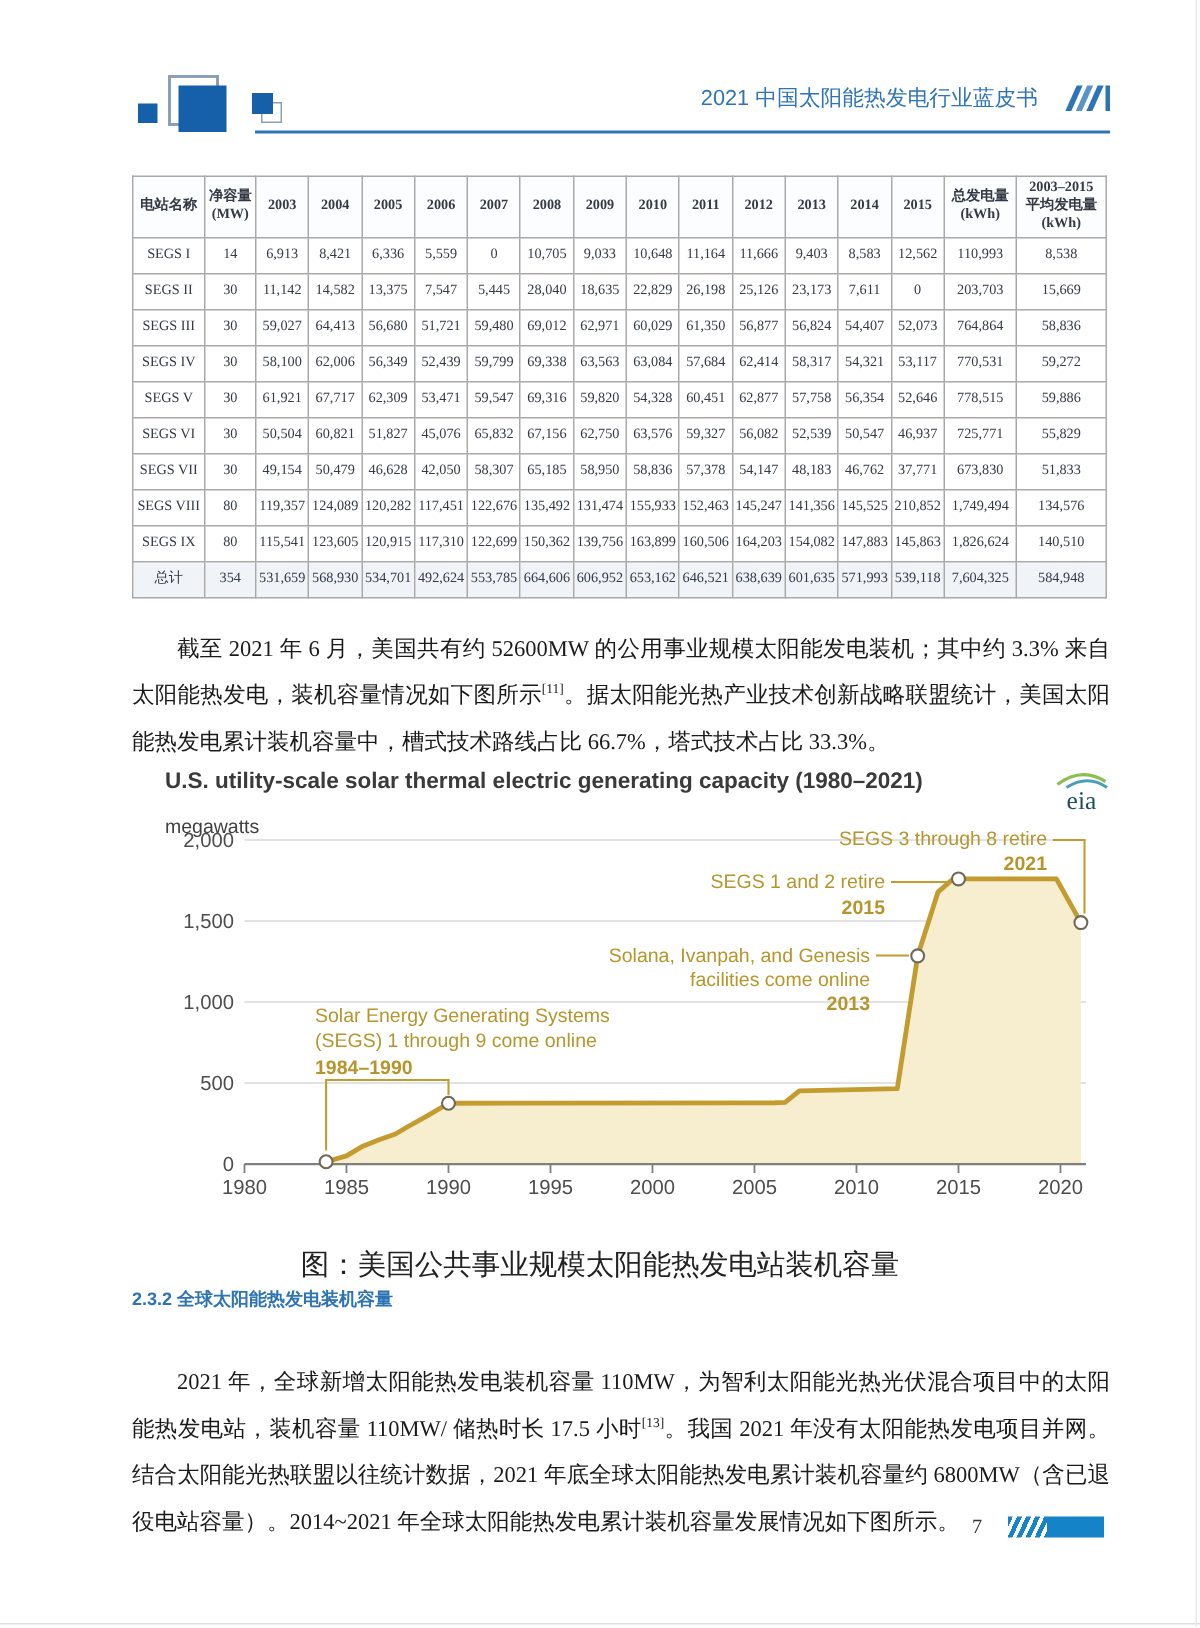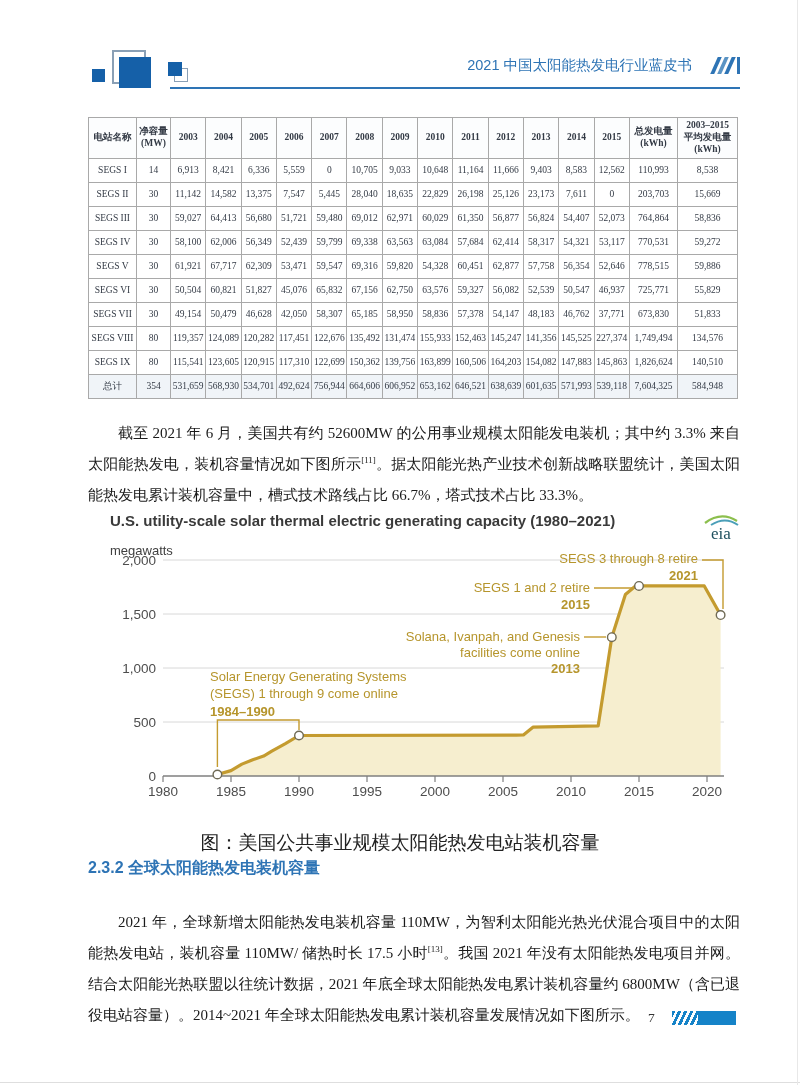--- a/index.html
+++ b/index.html
@@ -47,21 +47,21 @@
   .chart{position:absolute;left:103px;top:507px;width:648px;height:312px;
          font-family:"Liberation Sans",sans-serif;}
   .chart-title{position:absolute;left:7px;top:5px;font-size:15px;font-weight:bold;color:#3a3a3a;text-align:center;}
   .chart-subtitle{position:absolute;left:7px;top:24px;font-size:13px;color:#404040;margin-top:12px;}
   .eia-logo{position:absolute;right:8px;top:2px;width:44px;height:40px;}
   #chart-svg{position:absolute;left:7px;top:44px;}
 
   .fig-caption{position:absolute;left:0;top:830px;width:100%;text-align:center;
                font-size:19px;color:#222;}
   .section-heading{position:absolute;left:88px;top:858px;font-family:"Liberation Sans",sans-serif;
-                   font-size:16px;font-weight:bold;color:#2e74b5;}
+                   font-size:12px;font-weight:bold;color:#2e74b5;}
 
   
   .footer{position:absolute;left:0;top:1008px;width:800px;height:20px;}
   .page-num{position:absolute;left:648px;top:2px;font-size:13.5px;color:#333;}
   .footer-bar{position:absolute;left:672px;top:3px;width:64px;height:14px;display:flex;}
   .footer-bar .stripes{width:26px;height:14px;
       background:repeating-linear-gradient(115deg,#1583c8 0 3px,#ffffff 3px 5.5px);}
   .footer-bar .solid{flex:1;background:#1583c8;}
 </style>
 </head>
@@ -275,21 +275,21 @@
             <td>120,282</td>
             <td>117,451</td>
             <td>122,676</td>
             <td>135,492</td>
             <td>131,474</td>
             <td>155,933</td>
             <td>152,463</td>
             <td>145,247</td>
             <td>141,356</td>
             <td>145,525</td>
-            <td>227,374</td>
+            <td>210,852</td>
             <td>1,749,494</td>
             <td>134,576</td>
           </tr>
           <tr>
             <td>SEGS IX</td>
             <td>80</td>
             <td>115,541</td>
             <td>123,605</td>
             <td>120,915</td>
             <td>117,310</td>
@@ -305,21 +305,21 @@
             <td>1,826,624</td>
             <td>140,510</td>
           </tr>
           <tr class="total-row">
             <td>总计</td>
             <td>354</td>
             <td>531,659</td>
             <td>568,930</td>
             <td>534,701</td>
             <td>492,624</td>
-            <td>756,944</td>
+            <td>553,785</td>
             <td>664,606</td>
             <td>606,952</td>
             <td>653,162</td>
             <td>646,521</td>
             <td>638,639</td>
             <td>601,635</td>
             <td>571,993</td>
             <td>539,118</td>
             <td>7,604,325</td>
             <td>584,948</td>

